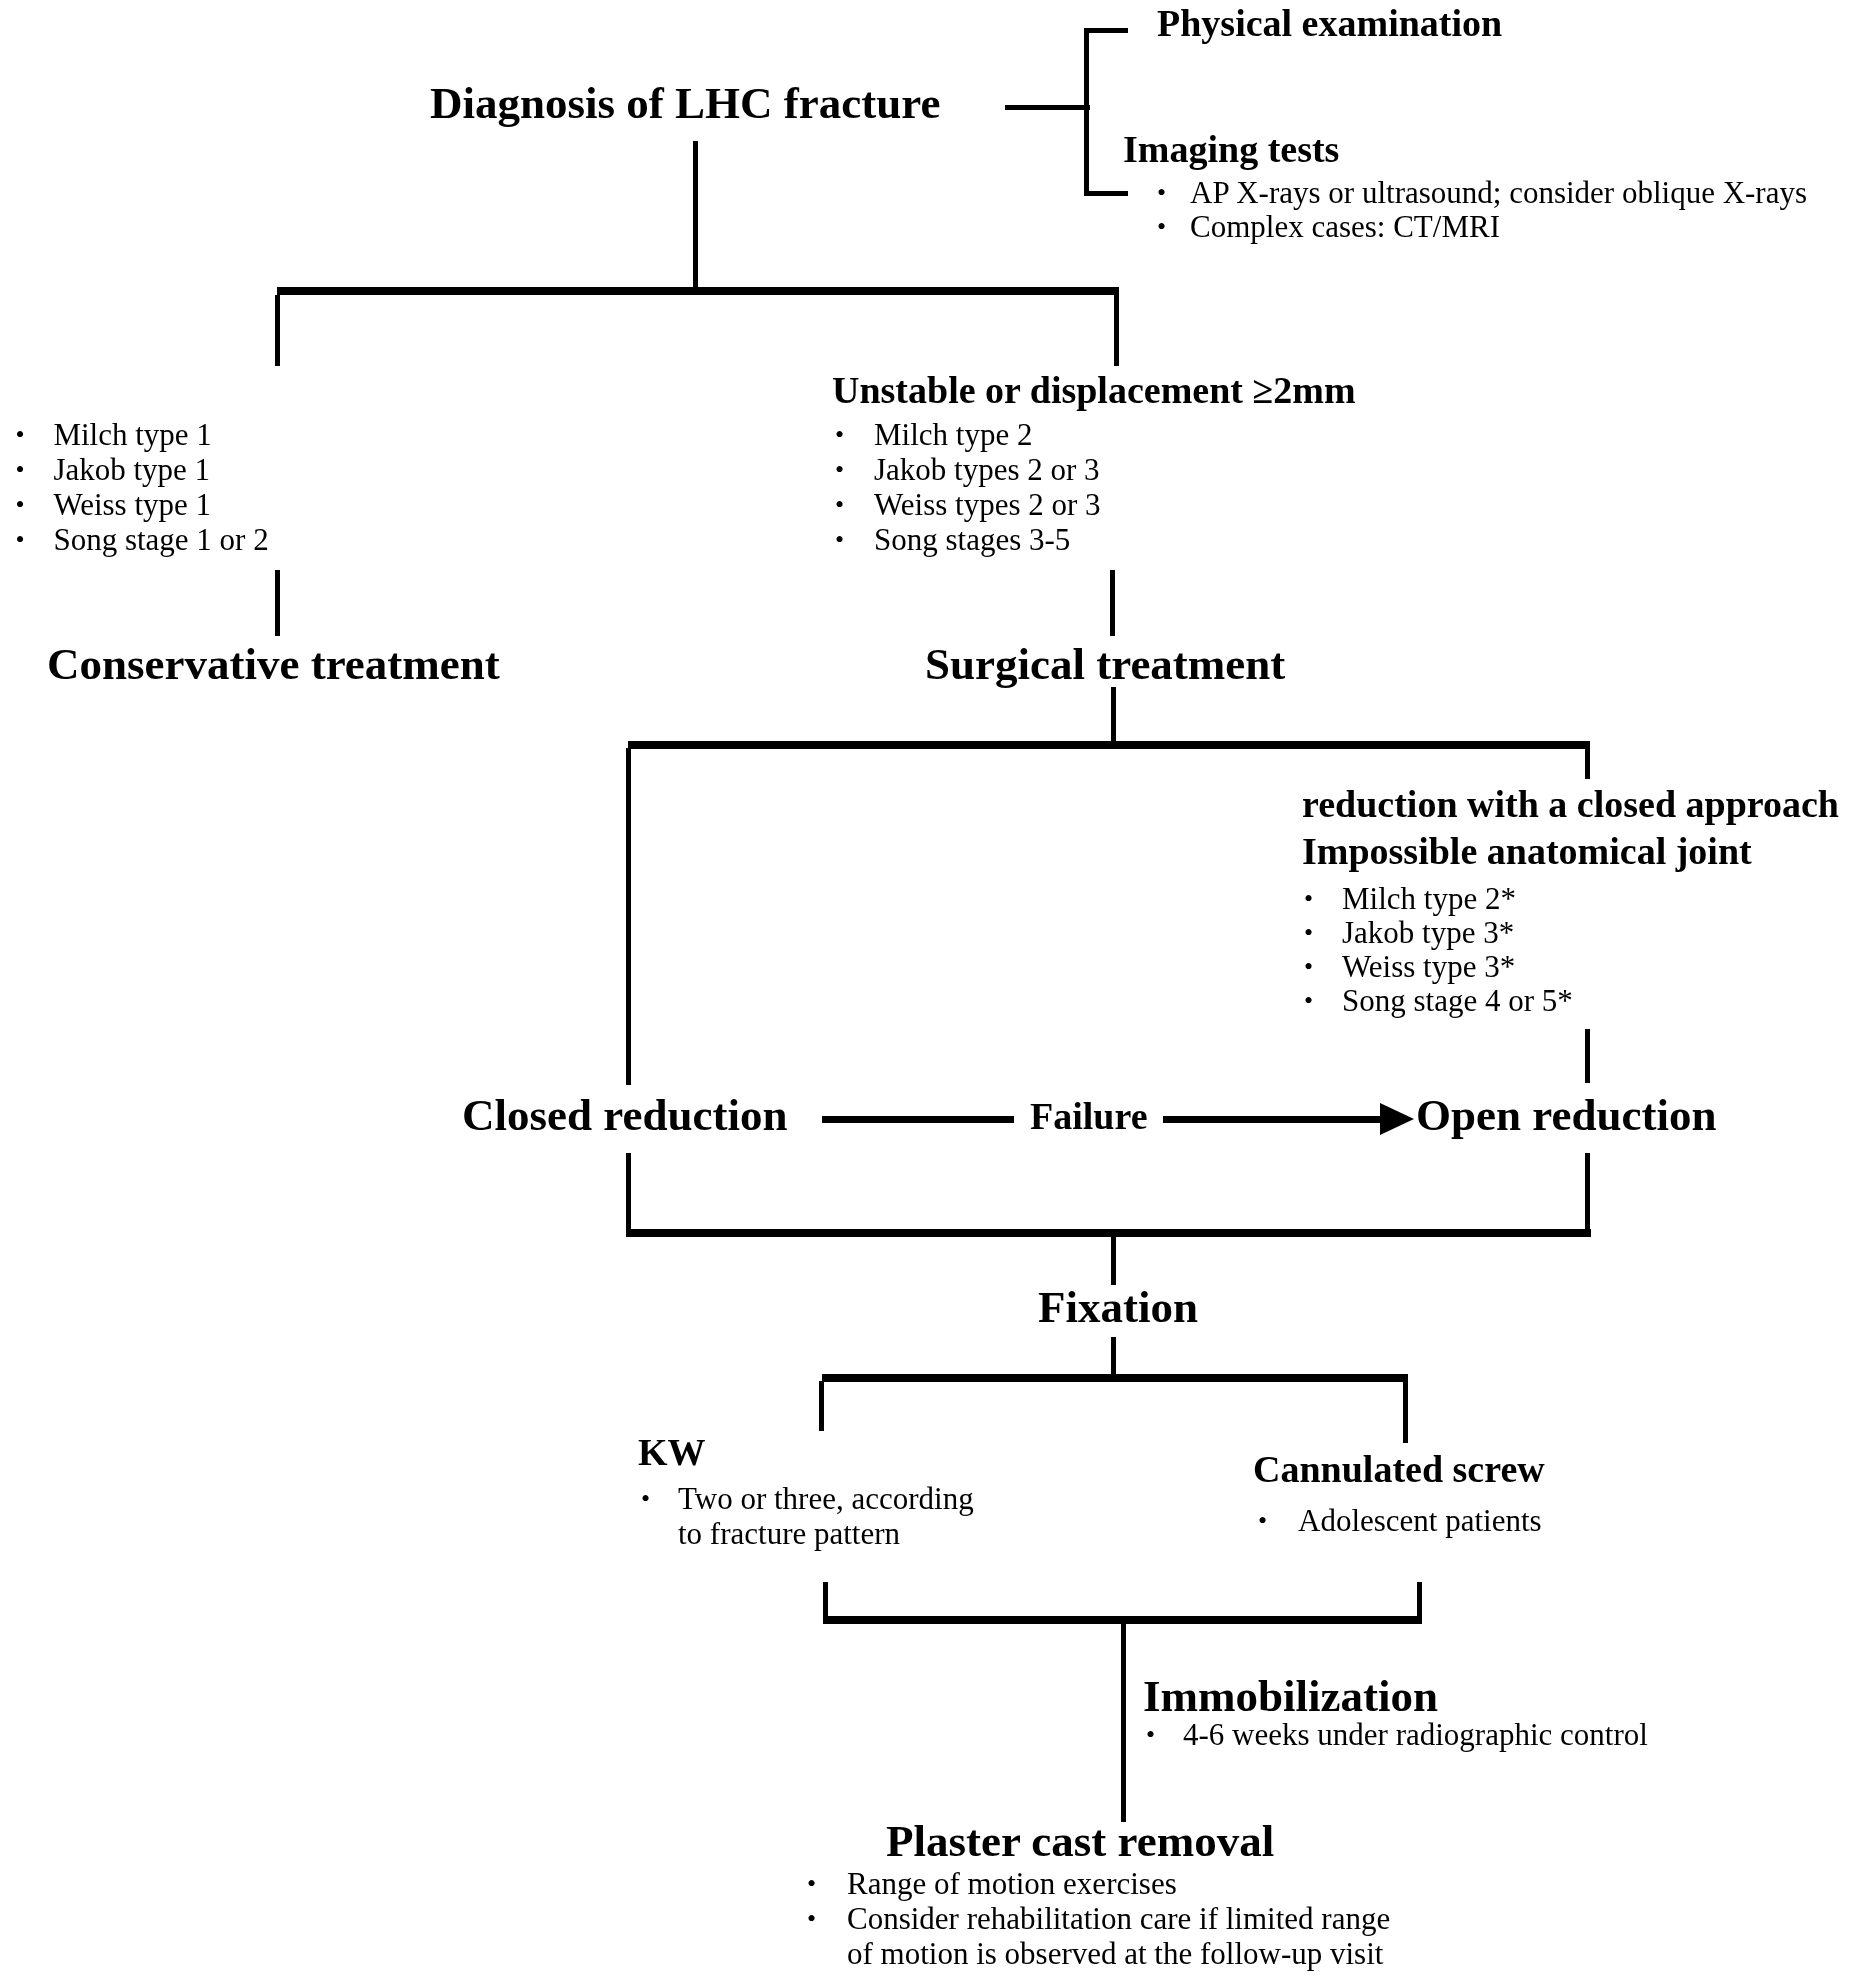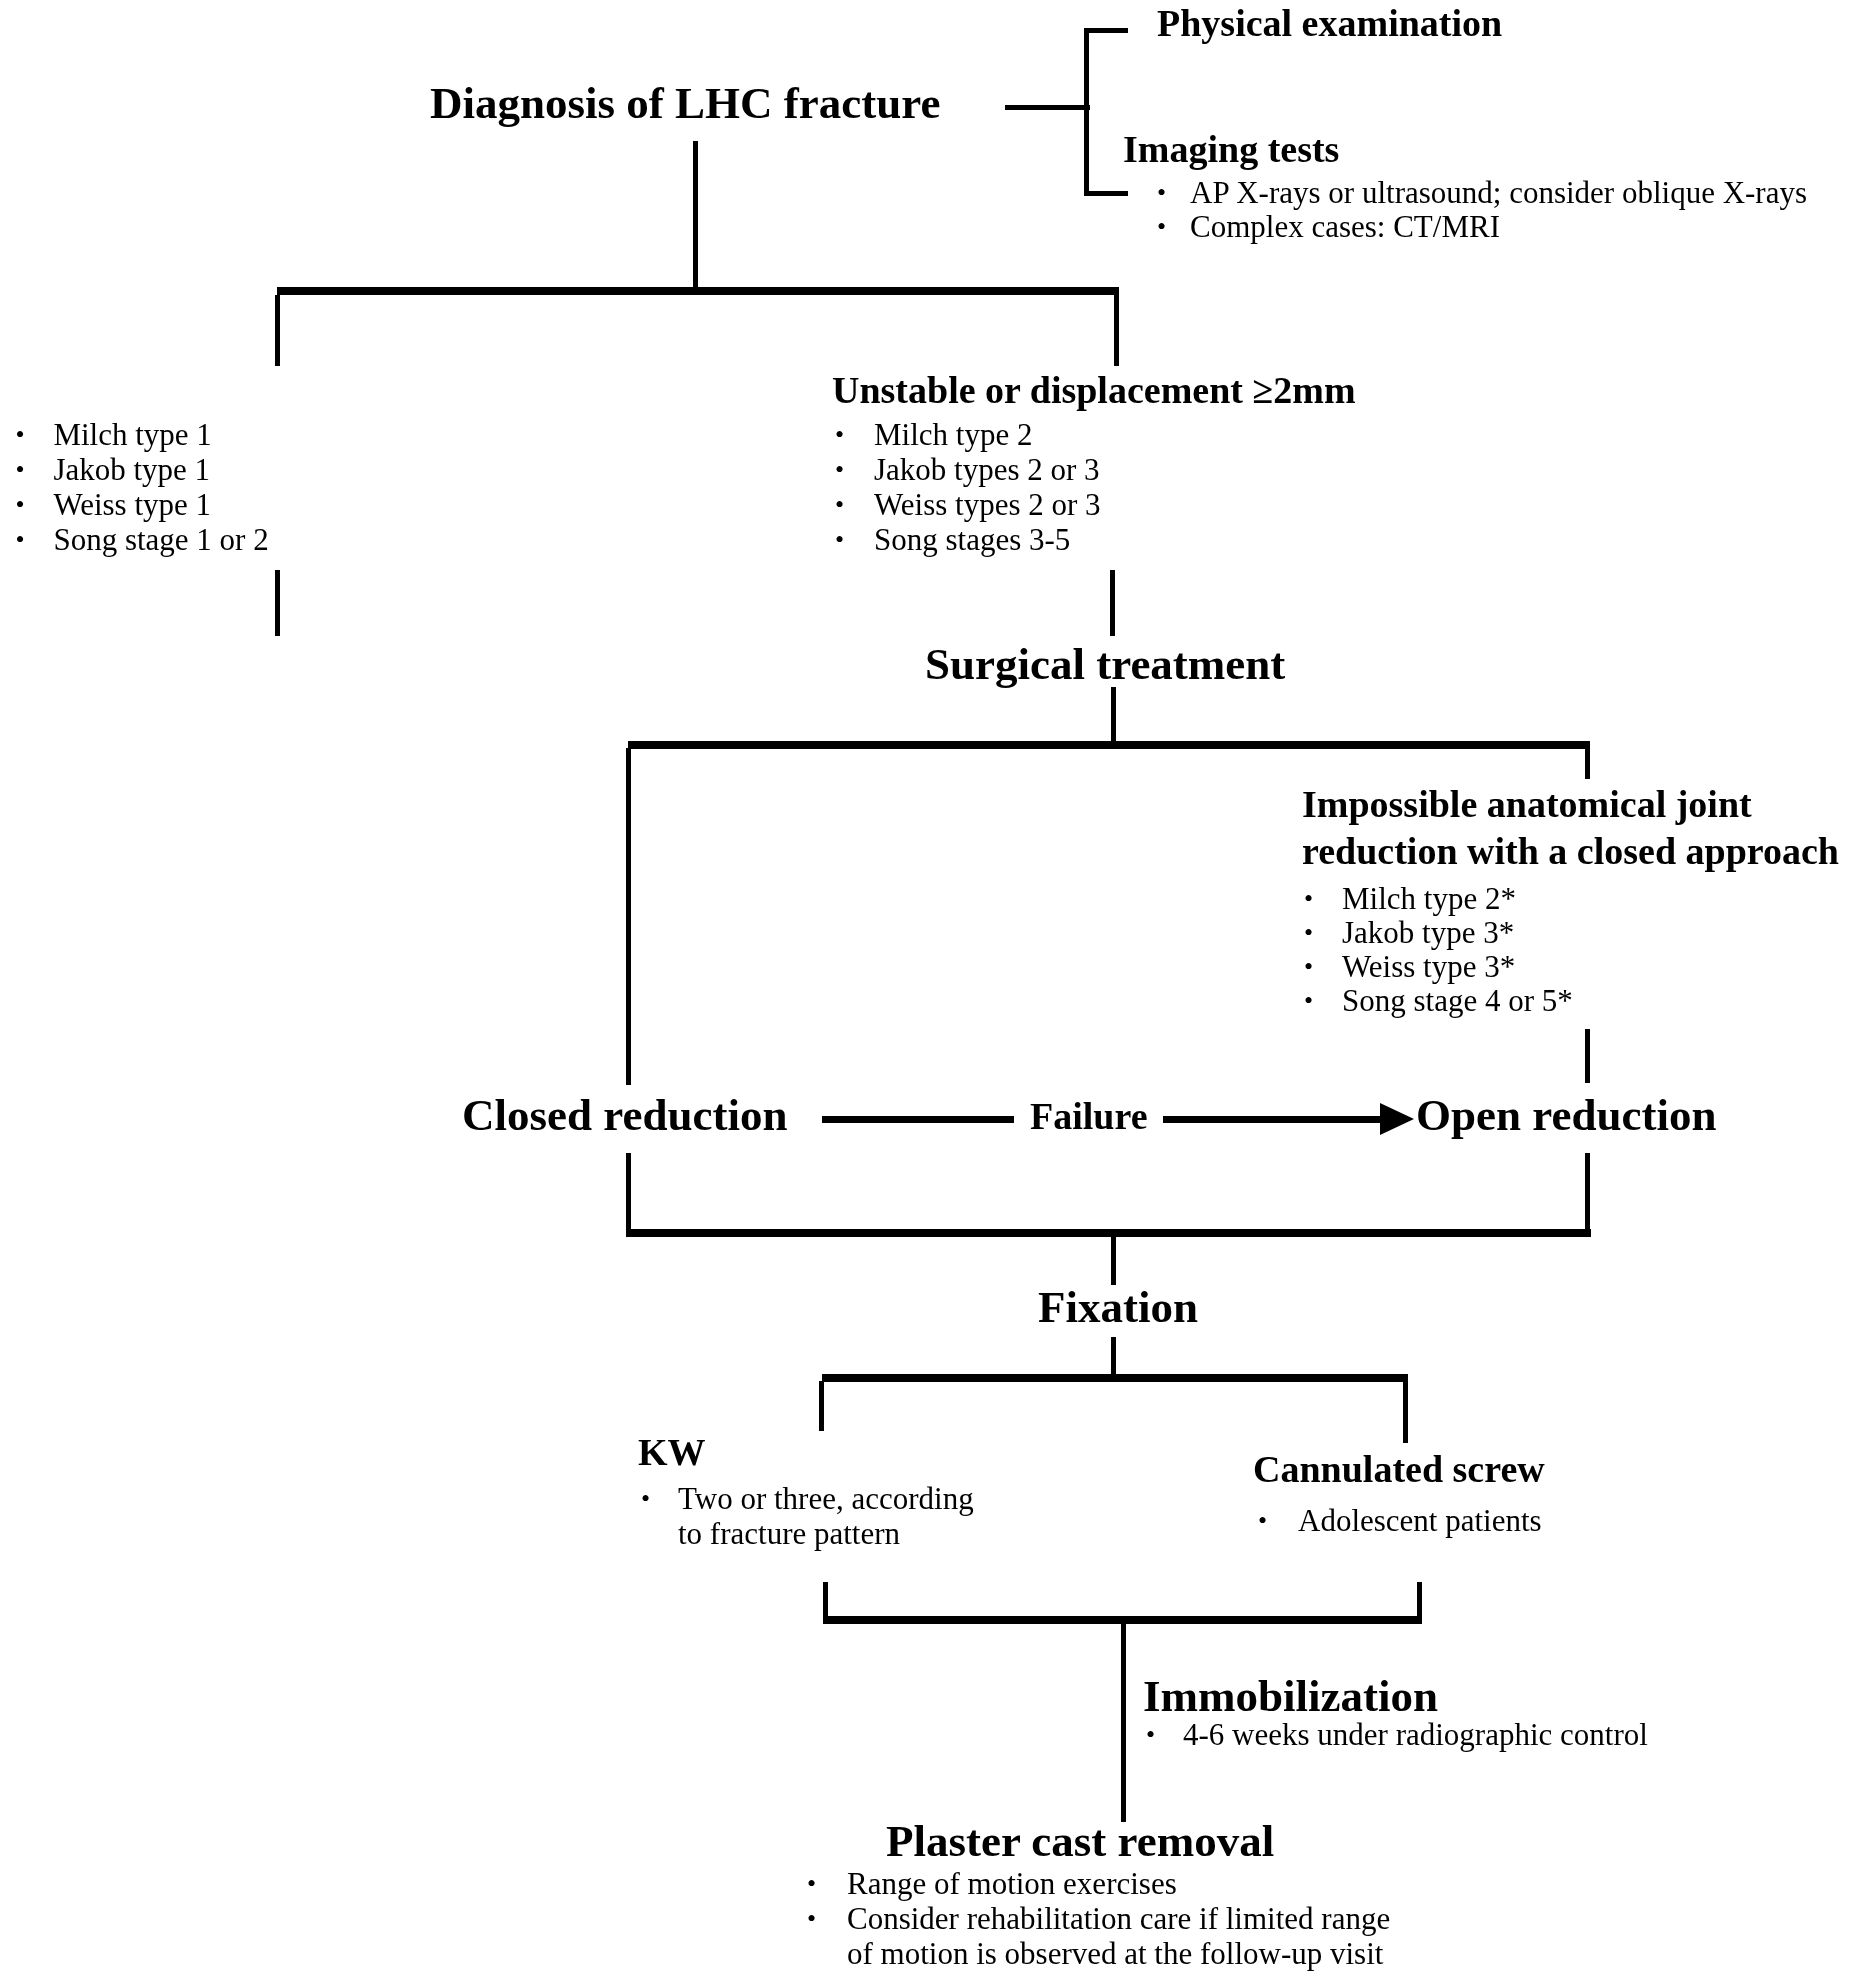--- a/index.html
+++ b/index.html
@@ -112,25 +112,26 @@
     <div class="brow">
         <span class="dot">•</span>
         <span>Weiss types 2 or 3</span>
       </div>
     <div class="brow">
         <span class="dot">•</span>
         <span>Song stages 3-5</span>
       </div>
   </div>
 
+  <div class="node bold" style="left:47px;top:641px">Conservative treatment</div>
   <div class="node bold" style="left:925px;top:641px">Surgical treatment</div>
 
   <div class="node reg multiline" style="left:1302px;top:781px">
+    <span class="mline">reduction with a closed approach</span>
     <span class="mline">Impossible anatomical joint</span>
-    <span class="mline">reduction with a closed approach</span>
   </div>
   <div class="blist" style="left:1304px;top:881px;--ind:38px">
     <div class="brow h58">
         <span class="dot">•</span>
         <span>Milch type 2*</span>
       </div>
     <div class="brow h58">
         <span class="dot">•</span>
         <span>Jakob type 3*</span>
       </div>

